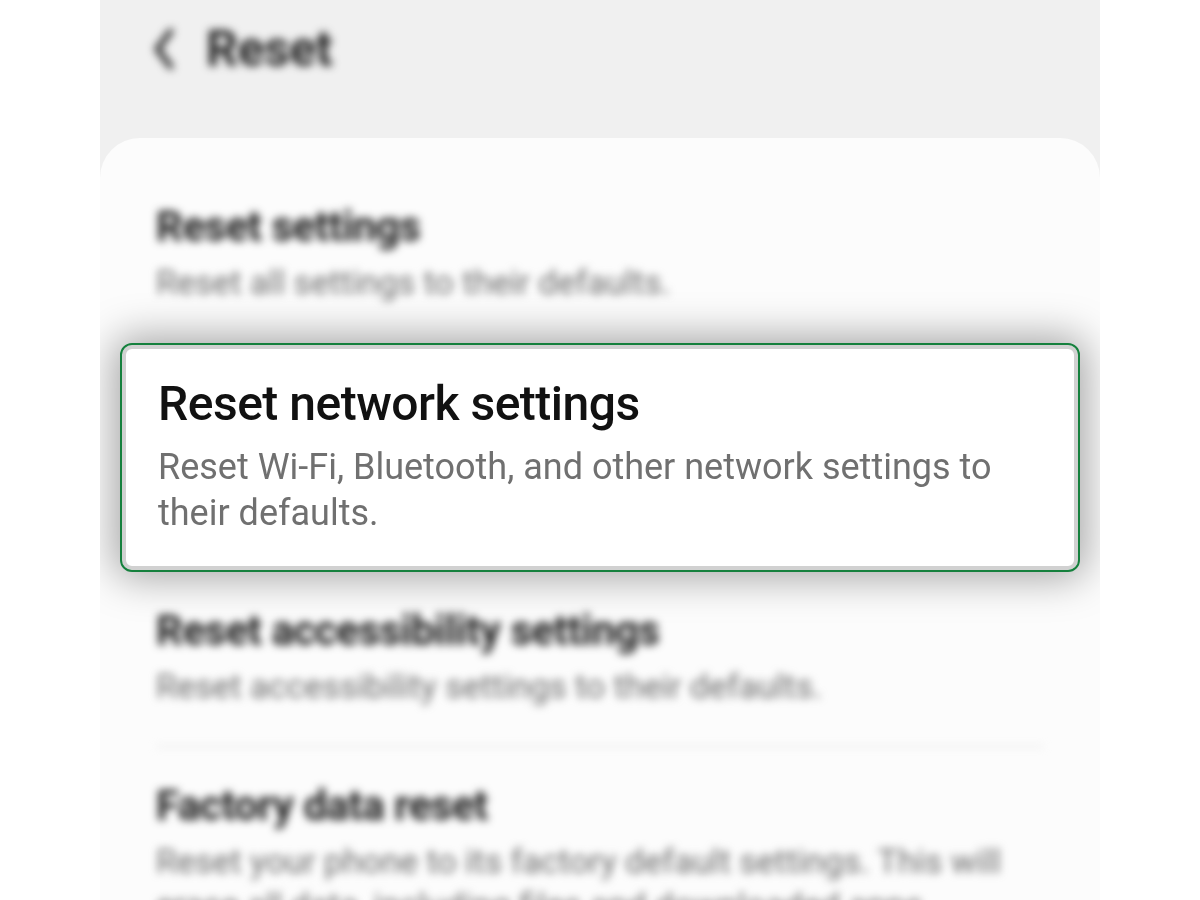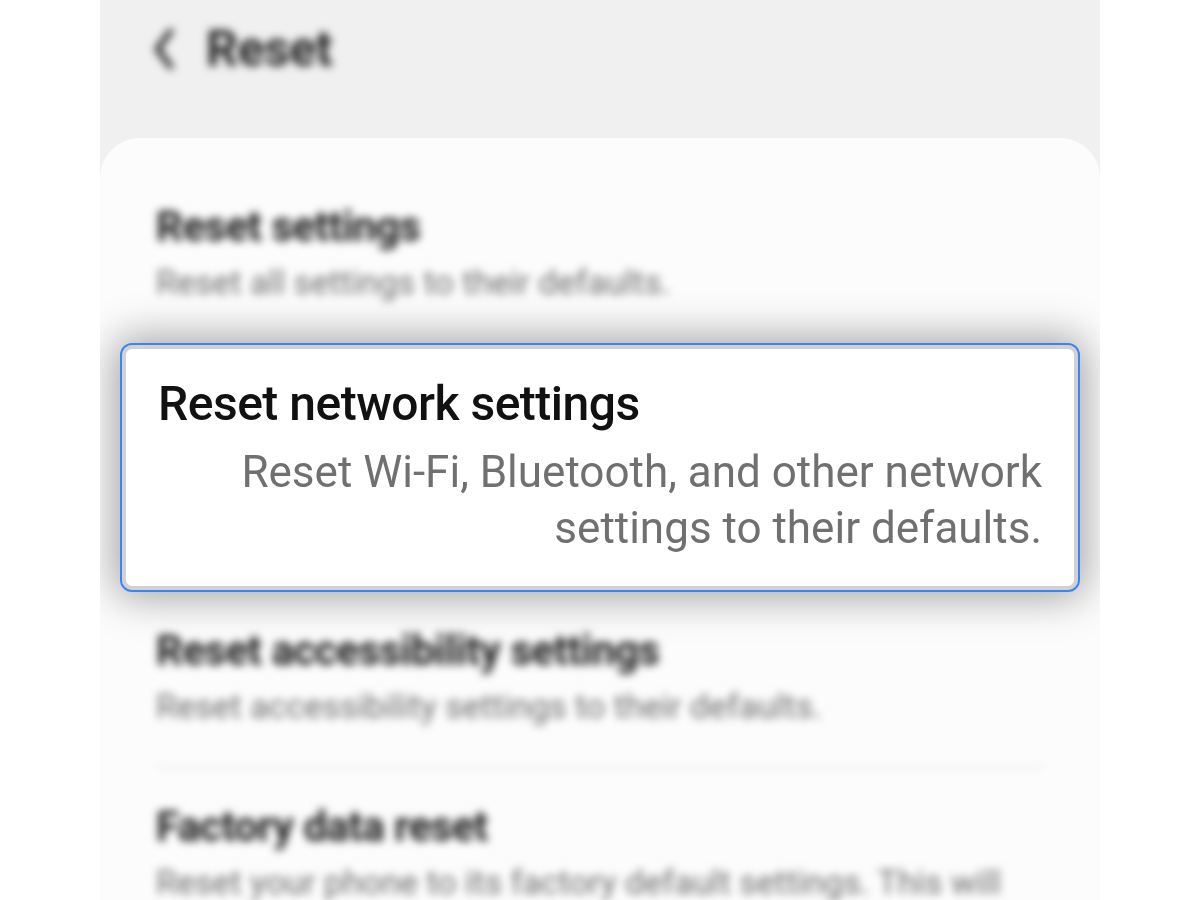--- a/index.html
+++ b/index.html
@@ -69,32 +69,31 @@
     line-height: 1.28;
     color: #6b6b6b;
   }
   .item.highlighted {
     position: relative;
     background: #ffffff;
     border-radius: 12px;
     margin: 10px 20px;
     padding: 30px 36px 34px 36px;
     box-shadow: 0 0 40px 6px rgba(0,0,0,0.35), 0 0 0 4px rgba(0,0,0,0.18) inset;
-    border: 2px solid #3b82f6;
+    border: 2px solid #15803d;
   }
   .item.highlighted .item-title {
     font-weight: 500;
     font-size: 48px;
     color: #111;
     margin-bottom: 12px;
   }
   .item.highlighted .item-desc {
-    font-size: 44px;
+    font-size: 36px;
     color: #707070;
-    text-align: right;
   }
   .divider {
     height: 1px;
     background: #d8d8d8;
     margin: 10px 56px;
   }
   .blurred { filter: blur(4px); }
   
   .item.highlighted { filter: none; }
 </style>

